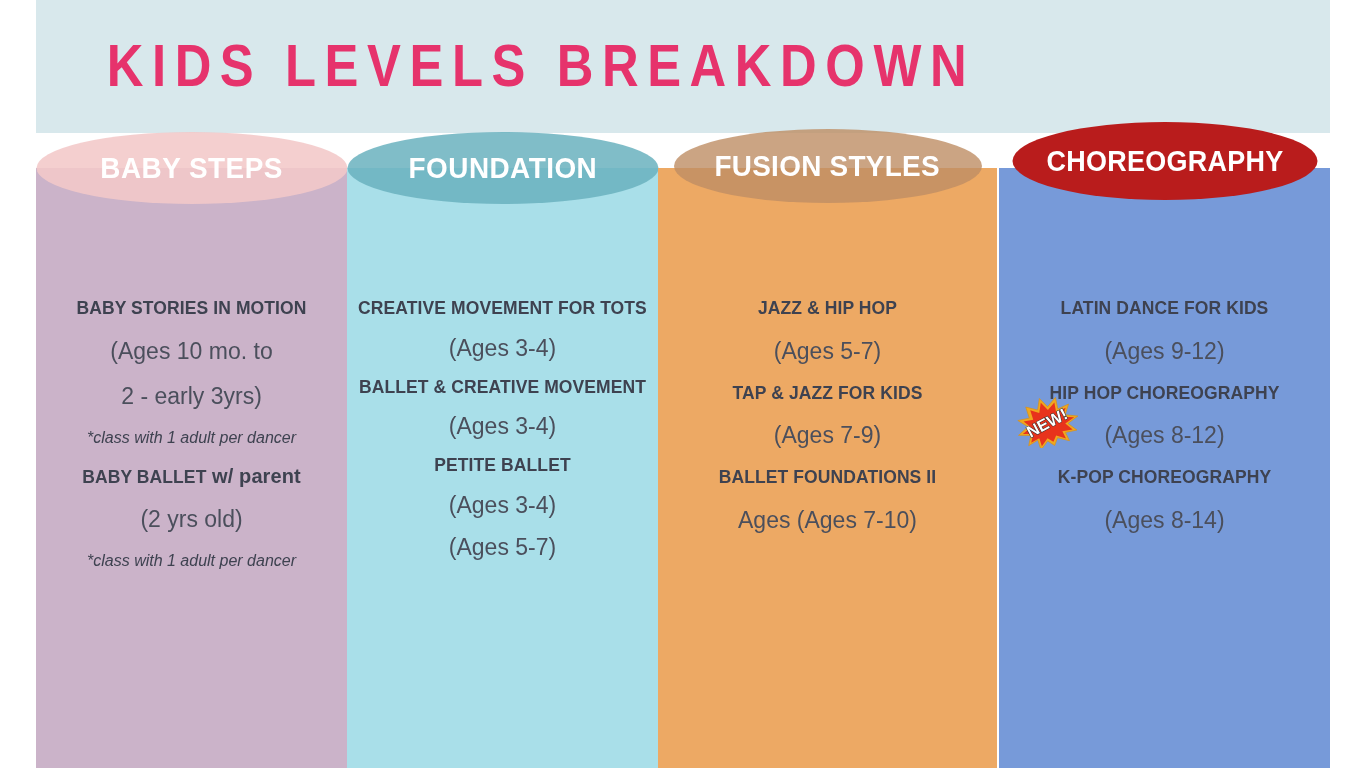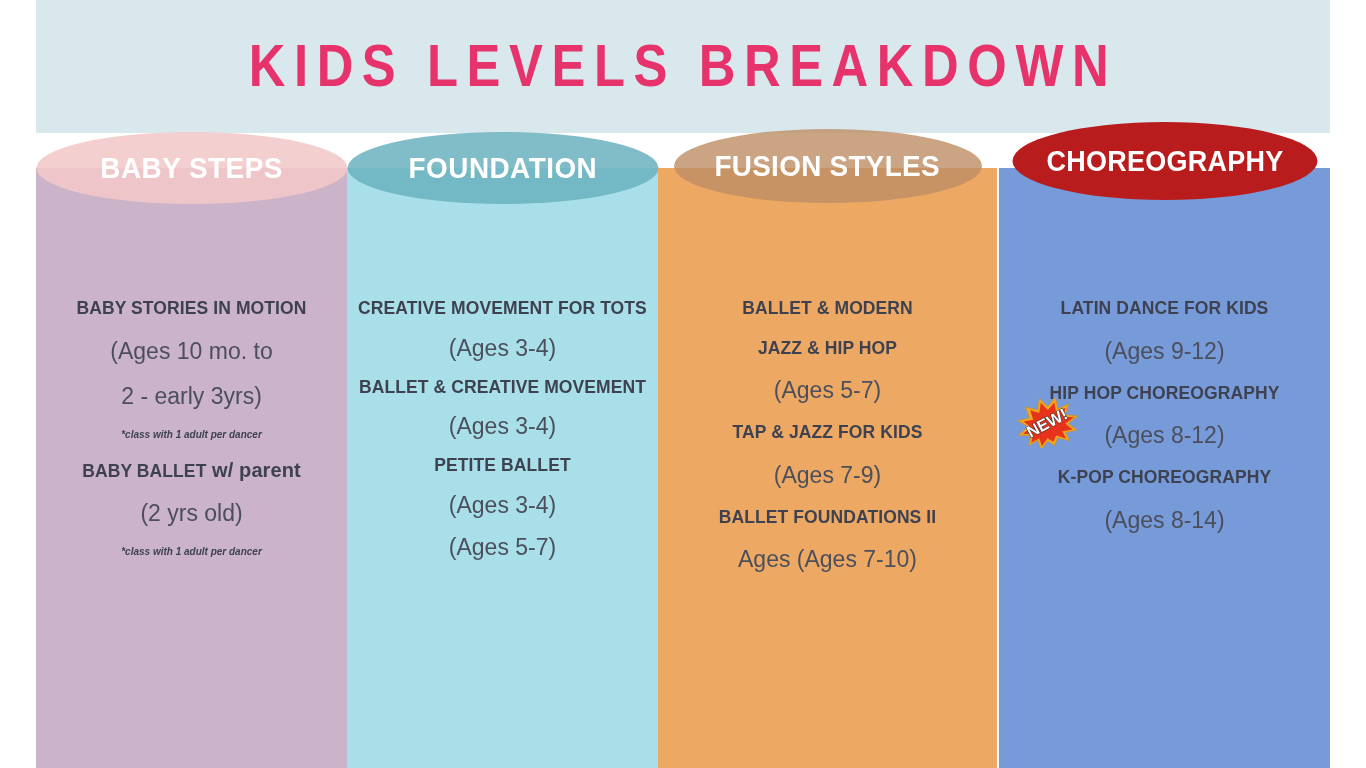--- a/index.html
+++ b/index.html
@@ -10,21 +10,21 @@
     overflow: hidden;
   }
   #stage { position: relative; width: 1366px; height: 768px; background:#ffffff; }
 
   
   .title-band {
     position: absolute;
     left: 36px; top: 0px;
     width: 1294px; height: 133px;
     background: #d8e8ec;
-    display: flex; align-items: center; justify-content: center;
+    display: flex; align-items: center; 
   }
   .title-text {
     color: #e6336c;
     font-family: "Liberation Sans", sans-serif;
     font-size: 59px;
     font-weight: bold;
     letter-spacing: 10px;
     transform: scaleX(0.86);
     white-space: nowrap;
     line-height: 1;
@@ -76,23 +76,23 @@
     white-space: nowrap;
   }
   .line-age {
     font-size: 23px;
     font-weight: 400;
     line-height: 1.0;
     color: #4b4f5c;
     white-space: nowrap;
   }
   .line-note {
-    font-size: 10px;
+    font-size: 16px;
     font-style: italic;
-    font-weight: 700;
+    font-weight: 400;
     color: #3e4250;
     line-height: 1.0;
     white-space: nowrap;
   }
   .mixed-lower {
     font-size: 20px;
     font-weight: bold;
     text-transform: none;
     margin-top: 27px;
   }
@@ -182,21 +182,20 @@
       <div class="line-age">(Ages 5-7)</div>
     </div>
   </div>
 
   <div class="col" id="col3">
     <div class="col-body"></div>
     <div class="cap">
       <span class="cap-label">FUSION STYLES</span>
     </div>
     <div class="content">
-      <div class="line-name">BALLET &amp; MODERN</div>
       <div class="line-name">JAZZ &amp; HIP HOP</div>
       <div class="line-age">(Ages 5-7)</div>
       <div class="line-name">TAP &amp; JAZZ FOR KIDS</div>
       <div class="line-age">(Ages 7-9)</div>
       <div class="line-name">BALLET FOUNDATIONS II</div>
       <div class="line-age">Ages (Ages 7-10)</div>
     </div>
   </div>
 
   <div class="col" id="col4">

